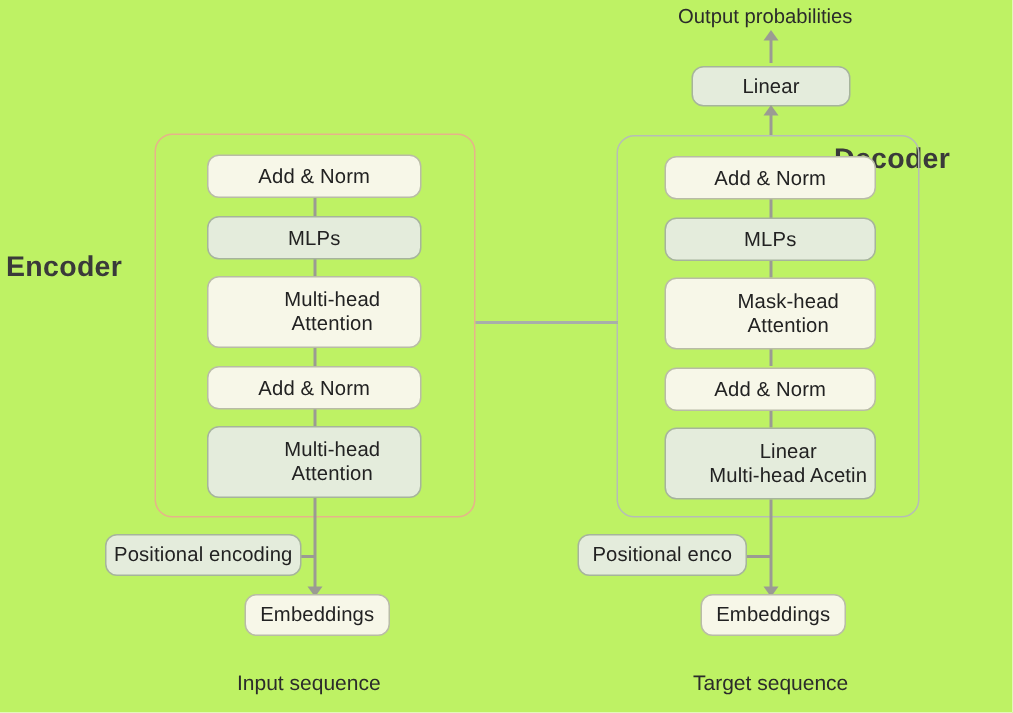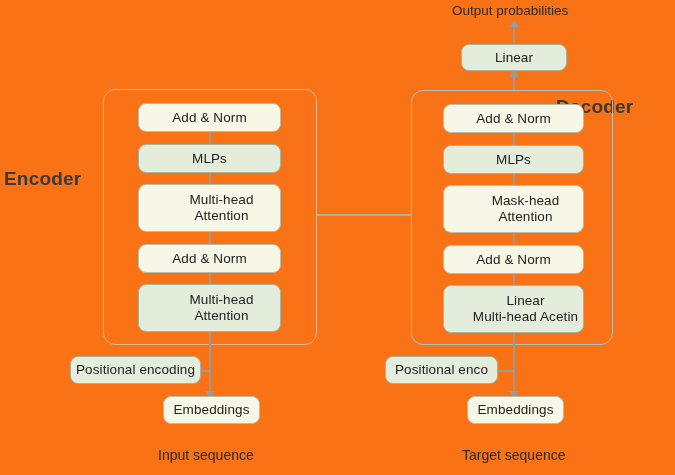--- a/index.html
+++ b/index.html
@@ -10,21 +10,21 @@
   }
   body {
     font-family: "Liberation Sans", sans-serif;
     -webkit-font-smoothing: antialiased;
   }
 
   #canvas {
     position: relative;
     width: 675px;
     height: 475px;
-    background: #f97316;
+    background: #bef264;
     overflow: hidden;
   }
 
   
   .node {
     position: absolute;
     box-sizing: border-box;
     display: flex;
     align-items: center;
     justify-content: center;

